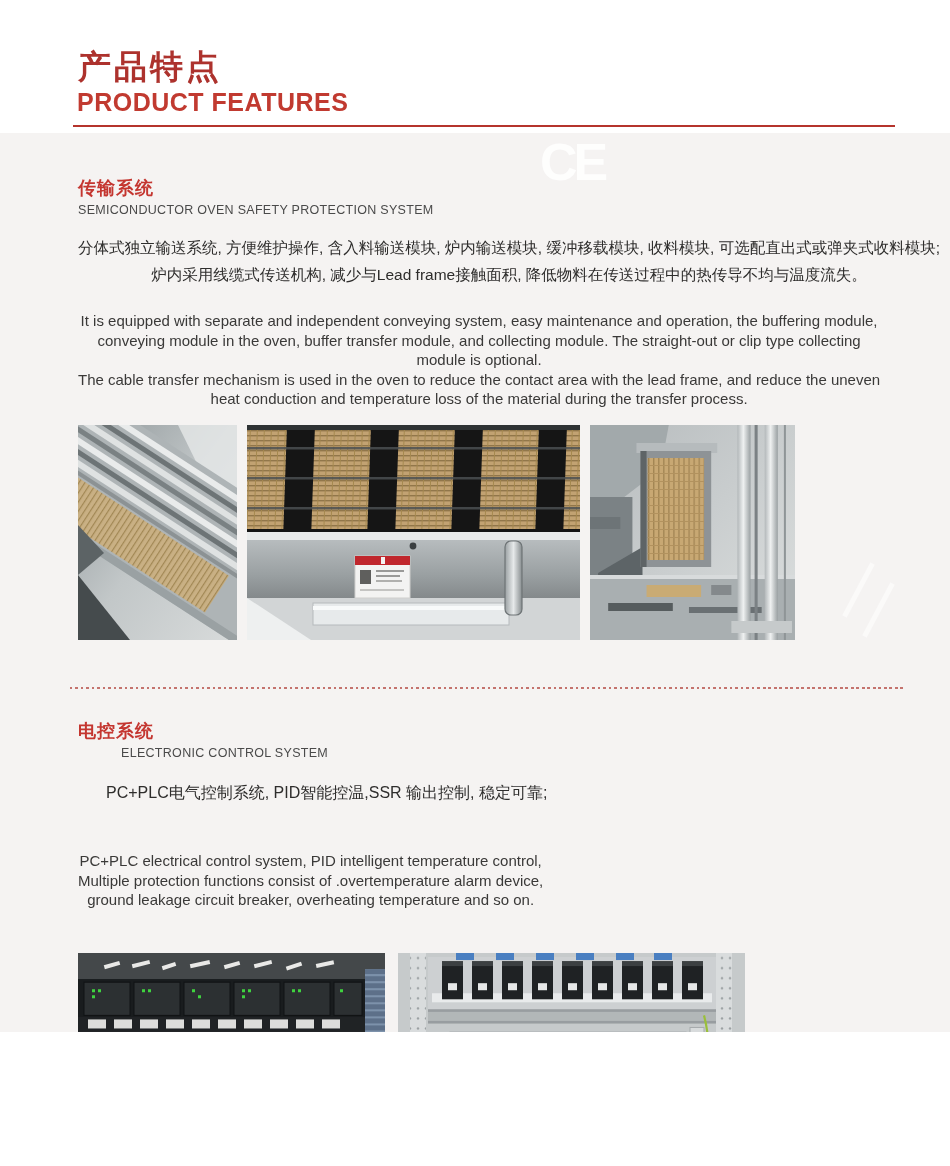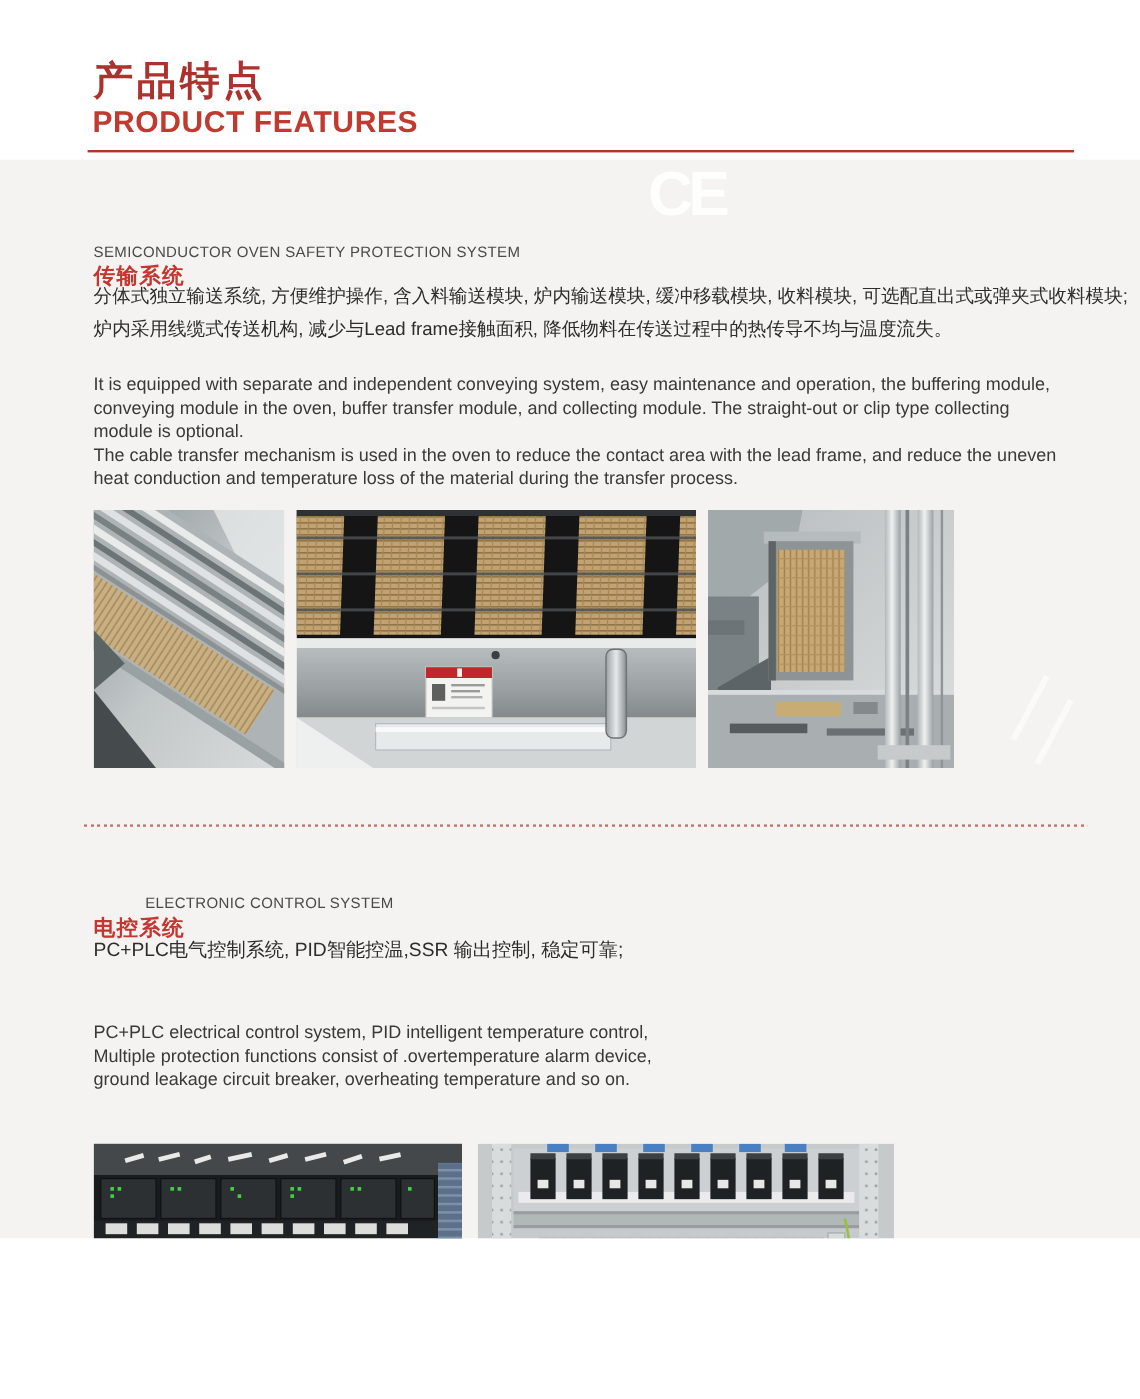--- a/index.html
+++ b/index.html
@@ -1,31 +1,31 @@
 <!DOCTYPE html>
 <html><head>
 <meta charset="utf-8">
 <style>
   * { margin:0; padding:0; box-sizing:border-box; }
   body { background:#ffffff; font-family:"Liberation Sans","DejaVu Sans",sans-serif; }
-  .page { position:relative; width:950px; height:1032px; background:#f5f3f2; overflow:hidden; }
+  .page { position:relative; width:950px; height:1032px; background:#f5f3f2; overflow:hidden;text-align:center; }
   .header-band { position:absolute; top:0; left:0; width:950px; height:133px; background:#ffffff; }
   .title-zh { position:absolute; left:78px; top:45px; font-size:33px; font-weight:700; color:#ad322d; letter-spacing:3px; white-space:nowrap; }
   .title-en { position:absolute; left:77px; top:88px; font-size:25px; font-weight:700; color:#c13a30; letter-spacing:0.5px; white-space:nowrap; }
   .title-rule { position:absolute; left:73px; top:125px; width:822px; height:2px; background:#b5342c; }
   .watermark-ce { position:absolute; left:540px; top:132px; font-size:52px; font-weight:700; color:rgba(255,255,255,0.85); letter-spacing:-4px; }
   .watermark-slash { position:absolute; width:5px; height:60px; background:rgba(255,255,255,0.55); transform:rotate(28deg); }
-  .sec-title { position:absolute; left:78px; font-size:18px; font-weight:700; color:#c43630; letter-spacing:1px; white-space:nowrap;margin-top:42px; }
+  .sec-title { position:absolute; left:78px; font-size:18px; font-weight:700; color:#c43630; letter-spacing:1px; white-space:nowrap; }
   .sec-sub { position:absolute; left:78px; font-size:12.5px; color:#4a4a4a; letter-spacing:0.3px; white-space:nowrap; }
   .zh-text { position:absolute; left:78px; font-size:15.5px; color:#2e2d2c; line-height:27px; white-space:nowrap; }
   .en-text { position:absolute; left:78px; font-size:15px; color:#3a3938; line-height:19.5px; white-space:nowrap; }
   .s1-title { top:176px; } .s1-sub { top:203px; }
   .s1-zh { top:234px; } .s1-en { top:311px; }
   .s2-title { top:719px; } .s2-sub { top:746px;margin-left:43px; }
-  .s2-zh { top:779px; line-height:28px; font-size:16px; } .s2-en { top:851px; }
+  .s2-zh { top:779px; line-height:28px; font-size:16px;margin-left:28px; } .s2-en { top:851px; }
   .photo { position:absolute; overflow:hidden; }
   .photo svg { display:block; width:100%; height:100%; }
   .row1 { top:425px; height:215px; }
   .p1 { left:78px; width:159px; } .p2 { left:247px; width:333px; } .p3 { left:590px; width:205px; }
   .row2 { top:953px; height:158px; }
   .p4 { left:78px; width:307px; } .p5 { left:398px; width:347px; }
   .dashed-divider { position:absolute; left:70px; width:836px; height:2px;
      background-image:repeating-linear-gradient(90deg,#c4736e 0 2.5px,transparent 2.5px 5.5px); }
   .div1 { top:687px; } .div2 { top:1145px; }
 </style>

